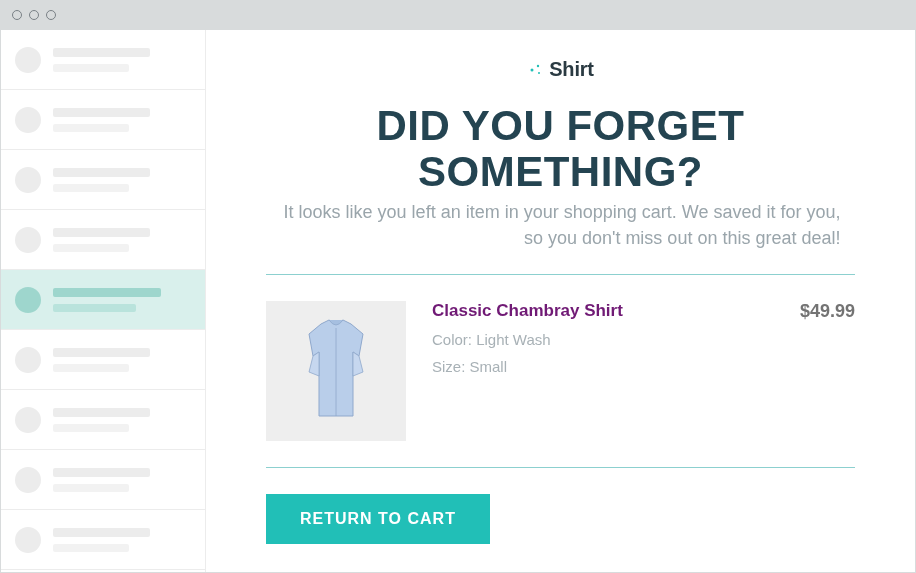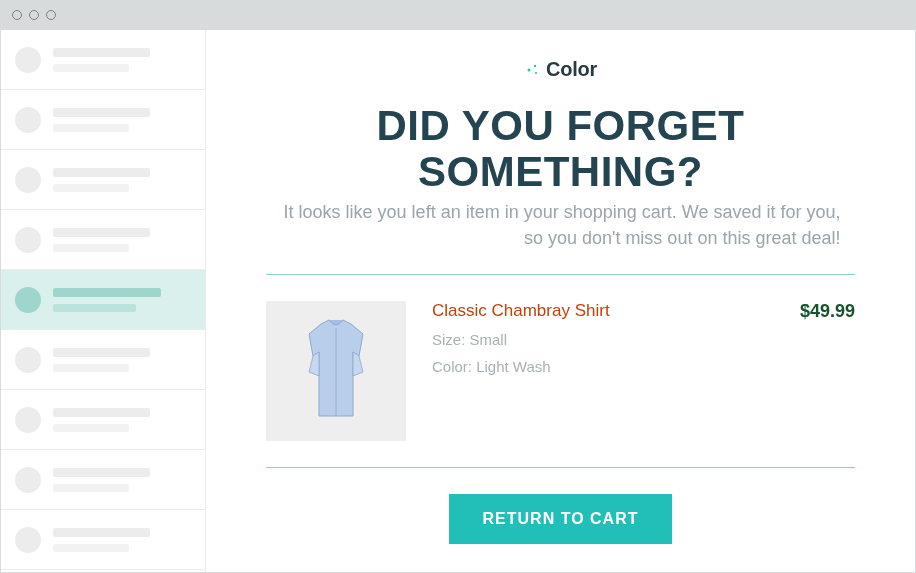--- a/index.html
+++ b/index.html
@@ -138,36 +138,35 @@
     }
     .details {
       flex: 1;
       display: flex;
       flex-direction: column;
       gap: 10px;
       padding-top: 0px;
     }
     .pname {
       font-size: 17px;
-      font-weight: 400;
-      color: #c2410c;
+      font-weight: 700;
+      color: #701a75;
     }
     .pattr {
       font-size: 15px;
       color: #a8b1b6;
     }
     .price {
       font-size: 18px;
       font-weight: 700;
-      color: #14532d;
+      color: #737373;
     }
     .cta-wrap {
       width: 100%;
       display: flex;
-      justify-content: center;
       padding-top: 26px;
     }
     .cta {
       background: #21bfb7;
       color: #fff;
       font-size: 16px;
       font-weight: 700;
       letter-spacing: 1px;
       border: none;
       padding: 16px 34px;
@@ -252,43 +251,43 @@
   </div>
 
   <div class="main">
 
     <div class="brand">
       <svg width="18" height="18" viewBox="0 0 18 18">
         <circle cx="5" cy="9" r="1.5" fill="#21bfb7"></circle>
         <circle cx="11" cy="5" r="1.2" fill="#21bfb7"></circle>
         <circle cx="12" cy="12" r="1" fill="#21bfb7"></circle>
       </svg>
-      <span class="brand-name">Color</span>
+      <span class="brand-name">Shirt</span>
     </div>
 
     <div class="headline">DID YOU FORGET SOMETHING?</div>
 
     <div class="subhead">It looks like you left an item in your shopping cart. We saved it for you, so you don't miss out on this great deal!</div>
 
     <hr class="divider">
 
     <div class="product-row">
       <div class="thumb">
         <svg width="90" height="110" viewBox="0 0 90 110">
           <path d="M 30 8 L 38 4 L 45 8 L 52 4 L 60 8 L 72 18 L 68 40 L 62 36 L 62 100 L 28 100 L 28 36 L 22 40 L 18 18 Z" fill="#b9ceea" stroke="#8fa8cc" stroke-width="1"></path>
           <path d="M 38 4 Q 45 14 52 4" fill="#a6bfe0" stroke="#8fa8cc" stroke-width="0.8"></path>
           <line x1="45" y1="12" x2="45" y2="100" stroke="#8fa8cc" stroke-width="0.8"></line>
           <path d="M 22 40 L 28 36 L 28 60 L 18 56 Z" fill="#c6d7ef" stroke="#8fa8cc" stroke-width="0.8"></path>
           <path d="M 68 40 L 62 36 L 62 60 L 72 56 Z" fill="#c6d7ef" stroke="#8fa8cc" stroke-width="0.8"></path>
         </svg>
       </div>
       <div class="details">
         <div class="pname">Classic Chambray Shirt</div>
+        <div class="pattr">Color: Light Wash</div>
         <div class="pattr">Size: Small</div>
-        <div class="pattr">Color: Light Wash</div>
       </div>
       <div class="price">$49.99</div>
     </div>
 
     <hr class="divider">
 
     <div class="cta-wrap">
       <button class="cta">RETURN TO CART</button>
     </div>
 

